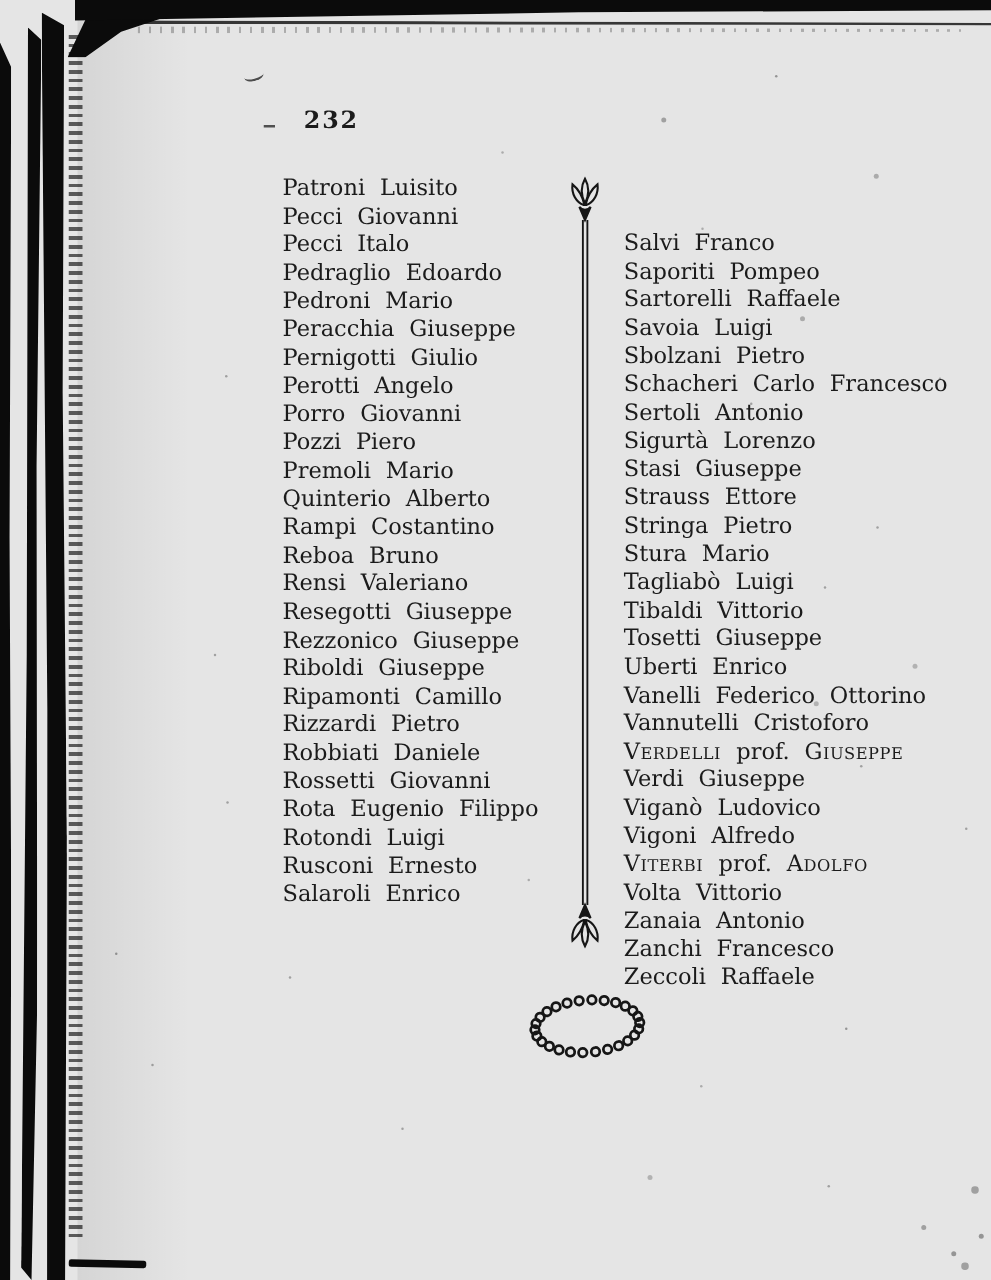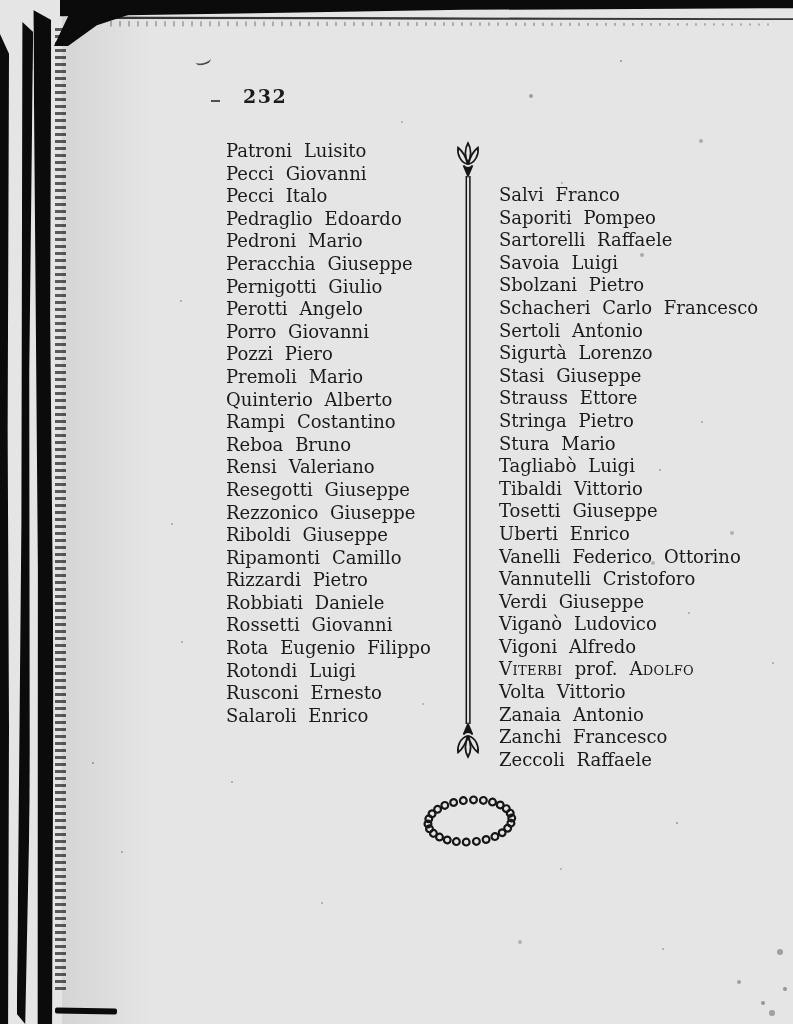--- a/index.html
+++ b/index.html
@@ -134,20 +134,21 @@
       <div class="name-line">Stasi Giuseppe</div>
       <div class="name-line">Strauss Ettore</div>
       <div class="name-line">Stringa Pietro</div>
       <div class="name-line">Stura Mario</div>
       <div class="name-line">Tagliabò Luigi</div>
       <div class="name-line">Tibaldi Vittorio</div>
       <div class="name-line">Tosetti Giuseppe</div>
       <div class="name-line">Uberti Enrico</div>
       <div class="name-line">Vanelli Federico Ottorino</div>
       <div class="name-line">Vannutelli Cristoforo</div>
+      <div class="name-line"><span class="sc">Verdelli </span><span>prof. </span><span class="sc">Giuseppe</span></div>
       <div class="name-line">Verdi Giuseppe</div>
       <div class="name-line">Viganò Ludovico</div>
       <div class="name-line">Vigoni Alfredo</div>
       <div class="name-line"><span class="sc">Viterbi </span><span>prof. </span><span class="sc">Adolfo</span></div>
       <div class="name-line">Volta Vittorio</div>
       <div class="name-line">Zanaia Antonio</div>
       <div class="name-line">Zanchi Francesco</div>
       <div class="name-line">Zeccoli Raffaele</div>
     </div>
 

